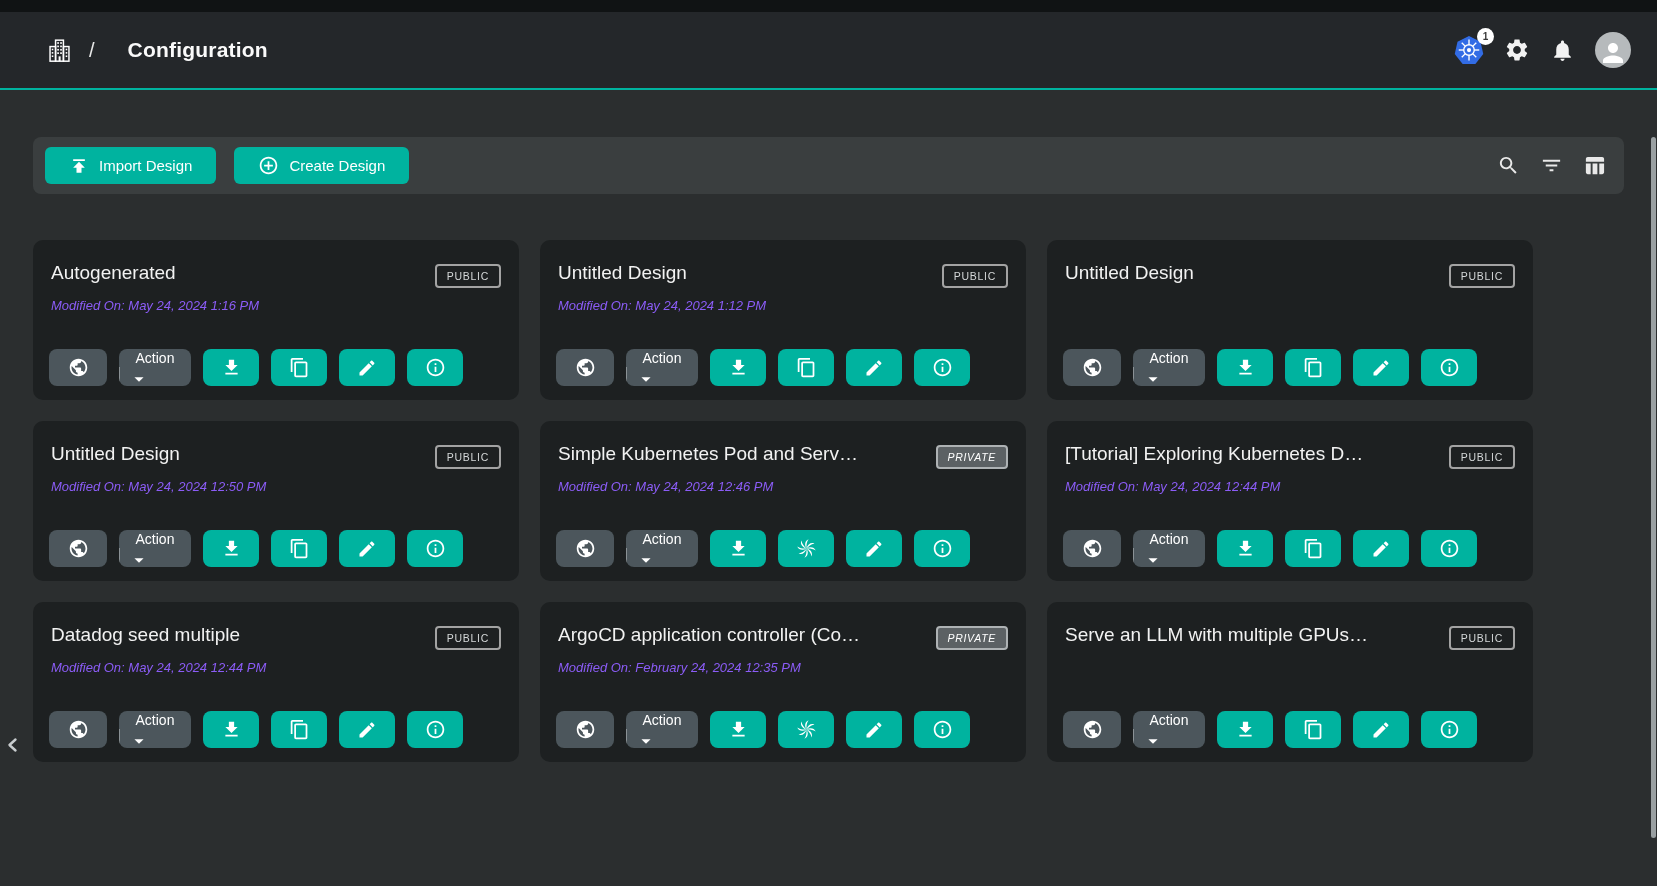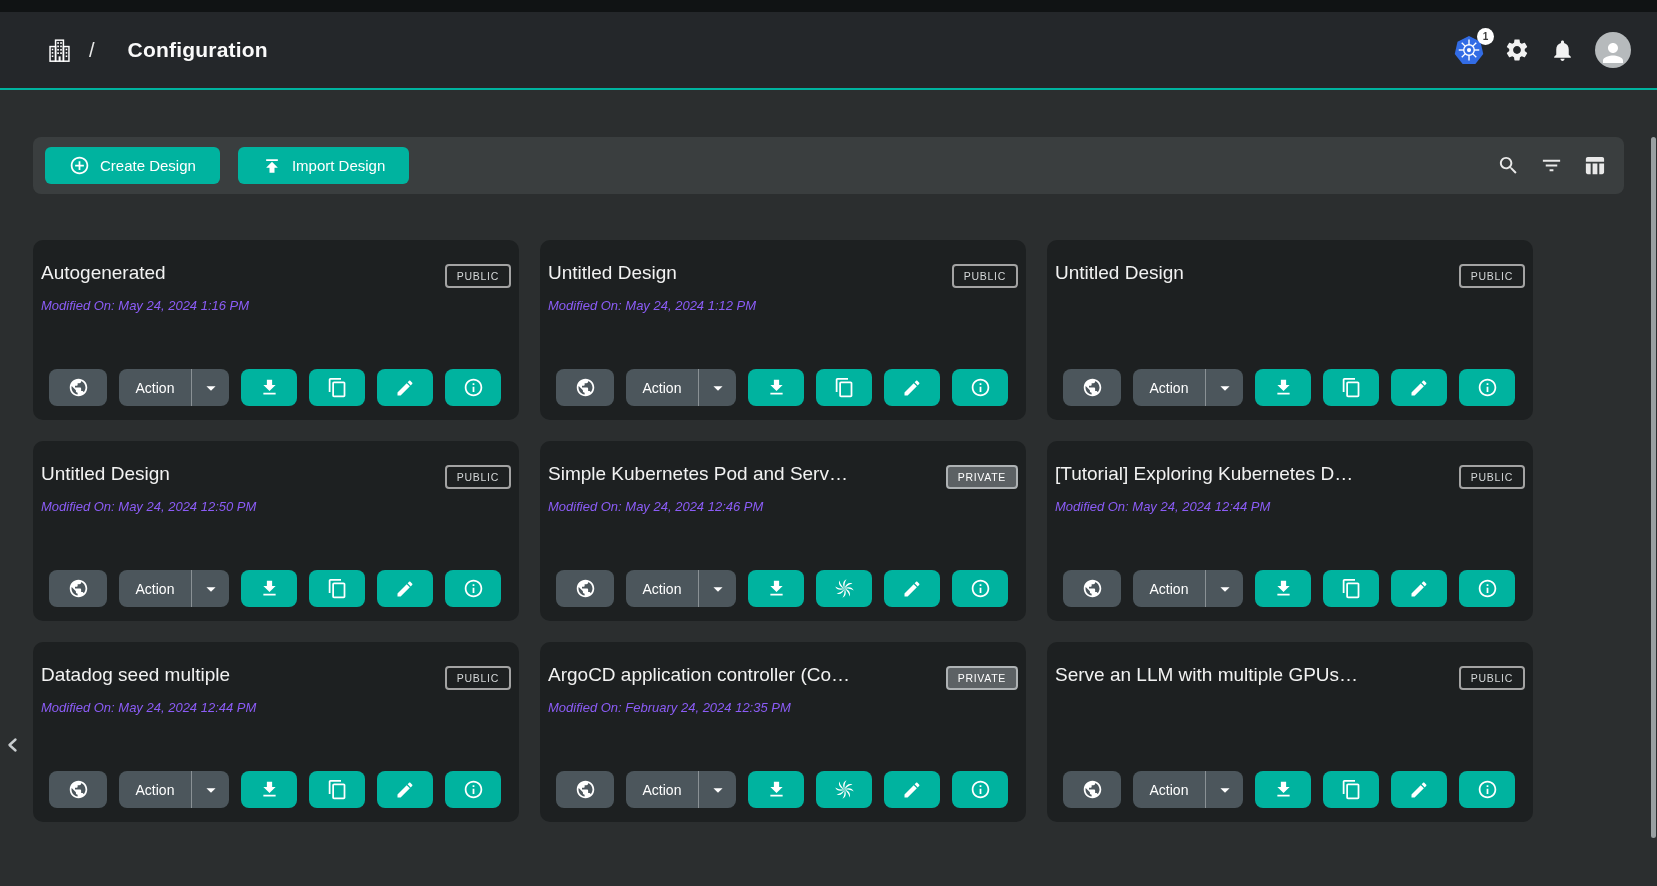--- a/index.html
+++ b/index.html
@@ -46,50 +46,50 @@
     display:flex; align-items:center; gap:10px; cursor:pointer;
   }
   .toolbar-right { margin-left:auto; display:flex; align-items:center; gap:8px; }
   .ticon { background:none; border:none; padding:6px; cursor:pointer; display:flex; }
   
   .grid {
     position:absolute; left:33px; top:240px; width:1498px;
     display:grid; grid-template-columns:repeat(3,486px); gap:21px;
   }
   .card {
-    background:#1d2021; border-radius:10px; height:180px;
-    padding:16px 8px; position:relative;
+    background:#1d2021; border-radius:10px; height:160px;
+    padding:16px 18px; position:relative;
   }
   .card-head { display:flex; justify-content:space-between; align-items:flex-start; }
   .card-title {
     margin:6px 0 0; font-size:19px; font-weight:500; color:#f2f2f2;
     white-space:nowrap; overflow:hidden; max-width:360px;
   }
   .badge {
     flex:none; margin-top:8px; font-size:10.5px; letter-spacing:.7px;
     padding:4px 10px; border-radius:4px; border:2px solid #a3a3a3;
     color:#d4d7d8; background:transparent; cursor:pointer; font-family:inherit;
   }
-  .badge.private { background:#5c6164; border-color:#aeb2b4; color:#fff; }
+  .badge.private { background:#5c6164; border-color:#aeb2b4; color:#fff;font-style:italic; }
   .modified {
     margin:10px 0 0; font-style:italic; font-weight:500;
     color:#8b5cf6; font-size:13px;
   }
   .card-actions {
     position:absolute; left:16px; right:16px; bottom:14px;
     display:flex; align-items:center; gap:12px;
   }
   .abtn {
     height:37px; border:none; border-radius:8px; cursor:pointer; padding:0;
     display:flex; align-items:center; justify-content:center; color:#fff; font-family:inherit;
   }
   .abtn.dark { background:#4c565c; }
   .abtn.teal { background:#00B39F; width:56px; }
   .globe-btn { width:58px; }
-  .split { display:flex; height:37px; border-radius:8px; overflow:hidden; background:#4c565c; }
+  .split { display:flex; height:37px; border-radius:8px; overflow:hidden; background:#4c565c;flex-direction:column; }
   .split .label-part {
     width:72px; background:transparent; border:none; color:#fff;
     font-size:14px; font-family:inherit; cursor:pointer;
   }
   .split .caret-part {
     width:38px; background:transparent; border:none; cursor:pointer;
     border-left:1px solid rgba(255,255,255,.35);
     display:flex; align-items:center; justify-content:center; color:#fff;
   }
   
@@ -182,34 +182,34 @@
           <path d="M12 12c2.21 0 4-1.79 4-4s-1.79-4-4-4-4 1.79-4 4 1.79 4 4 4zm0 2c-2.67 0-8 1.34-8 4v2h16v-2c0-2.66-5.33-4-8-4z"></path>
         </svg>
       </span>
     </button>
   </div>
 </header>
 
 <div class="toolbar">
   <button class="tbtn">
     <span>
+      <svg viewBox="0 0 24 24" width="20" height="20" fill="#ffffff">
+        <path d="M5 4v2h14V4H5zm0 10h4v6h6v-6h4l-7-7-7 7z"></path>
+      </svg>
+    </span>
+    <span>Import Design</span>
+  </button>
+
+  <button class="tbtn">
+    <span>
       <svg viewBox="0 0 24 24" width="21" height="21" fill="#ffffff">
         <path d="M13 7h-2v4H7v2h4v4h2v-4h4v-2h-4V7zm-1-5C6.48 2 2 6.48 2 12s4.48 10 10 10 10-4.48 10-10S17.52 2 12 2zm0 18c-4.41 0-8-3.59-8-8s3.59-8 8-8 8 3.59 8 8-3.59 8-8 8z"></path>
       </svg>
     </span>
     <span>Create Design</span>
-  </button>
-
-  <button class="tbtn">
-    <span>
-      <svg viewBox="0 0 24 24" width="20" height="20" fill="#ffffff">
-        <path d="M5 4v2h14V4H5zm0 10h4v6h6v-6h4l-7-7-7 7z"></path>
-      </svg>
-    </span>
-    <span>Import Design</span>
   </button>
 
   <div class="toolbar-right">
     <button class="ticon">
       <span>
         <svg viewBox="0 0 24 24" width="23" height="23" fill="#e9e9e9">
           <path d="M15.5 14h-.79l-.28-.27C15.41 12.59 16 11.11 16 9.5 16 5.91 13.09 3 9.5 3S3 5.91 3 9.5 5.91 16 9.5 16c1.61 0 3.09-.59 4.23-1.57l.27.28v.79l5 5L20.49 19l-5-5zm-6 0C7.01 14 5 11.99 5 9.5S7.01 5 9.5 5 14 7.01 14 9.5 11.99 14 9.5 14z"></path>
         </svg>
       </span>
     </button>

